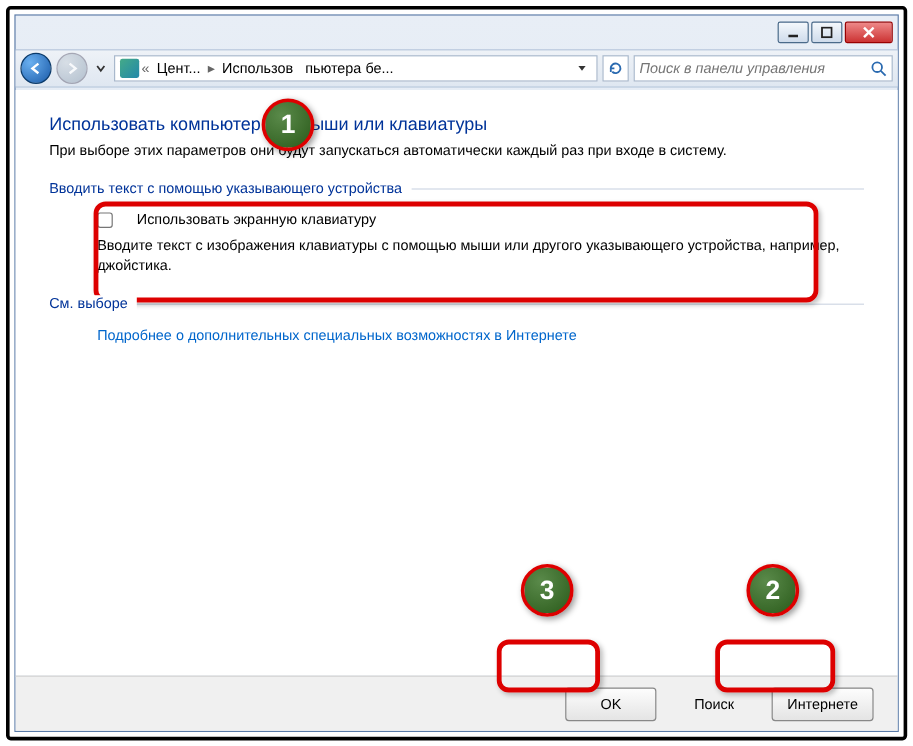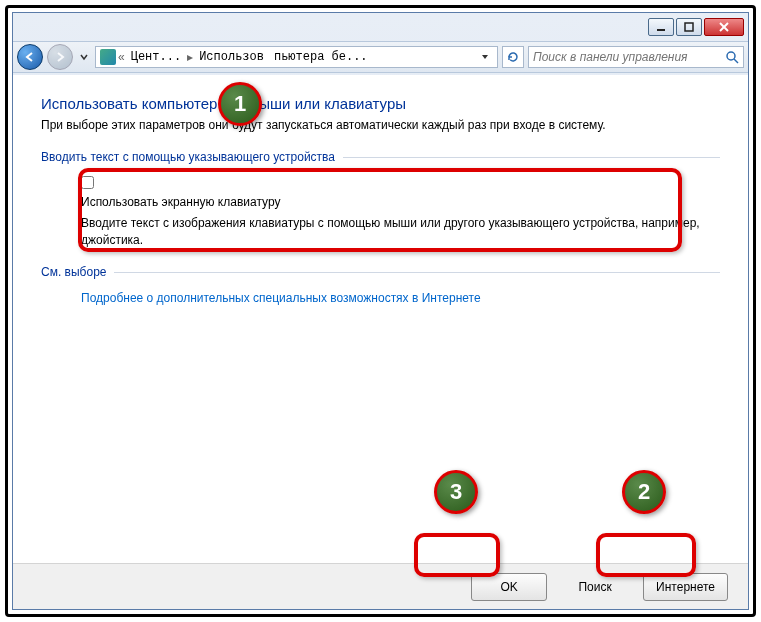--- a/index.html
+++ b/index.html
@@ -8,35 +8,35 @@
 .window { position: absolute; top: 4px; left: 4px; right: 4px; bottom: 4px; border: 1px solid #5a7ba8; background: linear-gradient(#e8eef6, #d6e2f0); }
 .titlebar { height: 28px; display: flex; justify-content: flex-end; align-items: center; padding: 0 4px; gap: 2px; }
 .win-btn { width: 26px; height: 18px; border: 1px solid #4a6a8a; background: linear-gradient(#f4f8fc, #cfdbeb); display: flex; align-items: center; justify-content: center; border-radius: 2px; cursor: pointer; }
 .win-btn.close { width: 40px; background: linear-gradient(#e88, #c33); border-color: #900; color: #fff; }
 .win-btn svg { width: 10px; height: 10px; }
 .navbar { height: 32px; background: linear-gradient(#eef2f7, #dfe7f1); border-top: 1px solid #b8c8dc; border-bottom: 1px solid #b8c8dc; display: flex; align-items: center; padding: 0 4px; gap: 4px; }
 .nav-back, .nav-fwd { width: 26px; height: 26px; border-radius: 50%; background: radial-gradient(circle at 30% 30%, #6ab0f0, #1a5aa8); border: 1px solid #0a3a6a; display: flex; align-items: center; justify-content: center; cursor: pointer; }
 .nav-fwd { background: radial-gradient(circle at 30% 30%, #d0d8e0, #a0b0c0); border-color: #889; opacity: .7; }
 .nav-dd { width: 14px; height: 20px; display: flex; align-items: center; justify-content: center; cursor: pointer; }
 .breadcrumb { flex: 1; height: 22px; background: #fff; border: 1px solid #a8b8cc; display: flex; align-items: center; padding: 0 4px; gap: 2px; overflow: hidden; }
-.bc-item { padding: 0 4px; white-space: nowrap; display: flex; align-items: center; gap: 3px; font-family: Liberation Mono, monospace; }
+.bc-item { padding: 0 4px; white-space: nowrap; display: flex; align-items: center; gap: 3px; }
 .bc-sep { color: #666; }
 .bc-dd { width: 16px; display: flex; justify-content: center; cursor: pointer; }
 .refresh-box { width: 22px; height: 22px; background: #fff; border: 1px solid #a8b8cc; display: flex; align-items: center; justify-content: center; cursor: pointer; }
 .search-box { width: 216px; height: 22px; background: #fff; border: 1px solid #a8b8cc; display: flex; align-items: center; padding: 0 4px; }
 .search-box input { border: none; outline: none; flex: 1; font-style: italic; color: #888; font-size: 12px; }
 .content { position: absolute; top: 62px; left: 0; right: 0; bottom: 46px; background: #fff; padding: 20px 28px; overflow: auto; }
 .page-title { color: #003399; font-size: 15px; font-weight: normal; margin-bottom: 6px; }
 .page-sub { color: #000; margin-bottom: 18px; }
 .group { margin-bottom: 16px; }
 .group-title { color: #003399; position: relative; margin-bottom: 12px; }
 .group-title::after { content: ""; position: absolute; left: 0; right: 0; top: 50%; border-top: 1px solid #d0d8e4; z-index: 0; }
 .group-title span { background: #fff; padding-right: 8px; position: relative; z-index: 1; }
 .group-body { padding: 0 20px 0 40px; }
-.check-row { display: flex; align-items: flex-start; gap: 6px; margin-bottom: 6px; flex-direction: column; }
+.check-row { display: flex; align-items: flex-end; gap: 20px; margin-bottom: 6px; }
 .check-row input { width: 13px; height: 13px; }
 .help-text { color: #000; line-height: 1.4; margin-bottom: 4px; }
 .link { color: #0066cc; cursor: pointer; }
 .footer { position: absolute; bottom: 0; left: 0; right: 0; height: 46px; background: #f0f0f0; border-top: 1px solid #d4d4d4; display: flex; justify-content: flex-end; align-items: center; padding: 0 20px; gap: 10px; }
 .btn { min-width: 76px; height: 28px; border: 1px solid #888; background: linear-gradient(#fdfdfd, #e4e4e4); border-radius: 3px; cursor: pointer; font-size: 12px; padding: 0 12px; }
 .callout-box { position: absolute; border: 4px solid #d00; border-radius: 10px; pointer-events: none; box-shadow: 2px 2px 4px rgba(0,0,0,.25); }
 .callout-num { position: absolute; width: 44px; height: 44px; border-radius: 50%; background: radial-gradient(circle at 35% 30%, #5a8a4a, #2a5a1a); border: 3px solid #d00; color: #fff; font-size: 22px; font-weight: bold; display: flex; align-items: center; justify-content: center; box-shadow: 2px 2px 5px rgba(0,0,0,.4); pointer-events: none; }
 .cp-icon { width:16px; height:16px; background: linear-gradient(135deg,#4a8,#28a); border-radius:2px; display:inline-block; }
 </style>
 </head>

